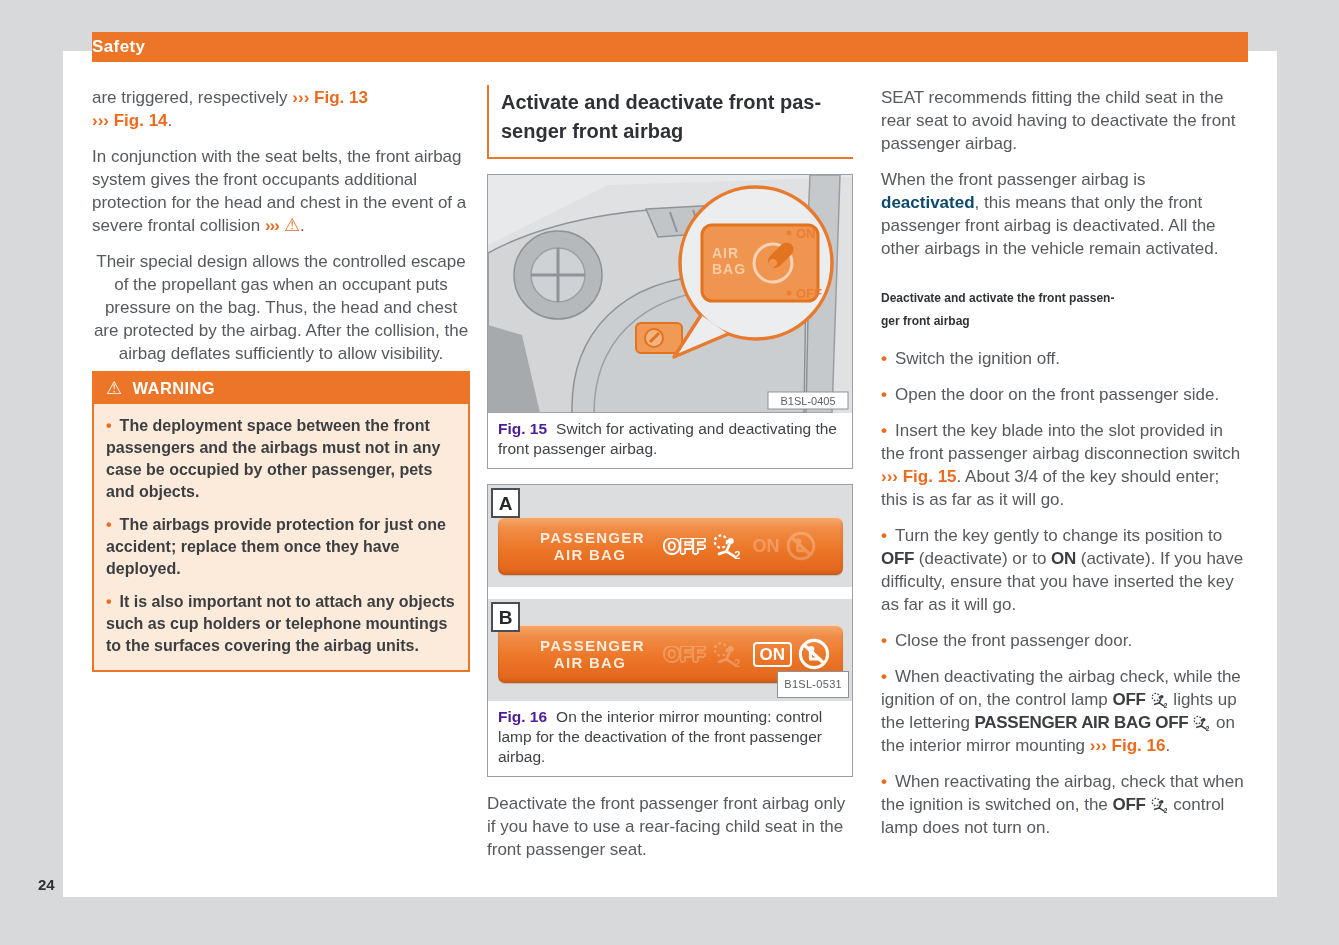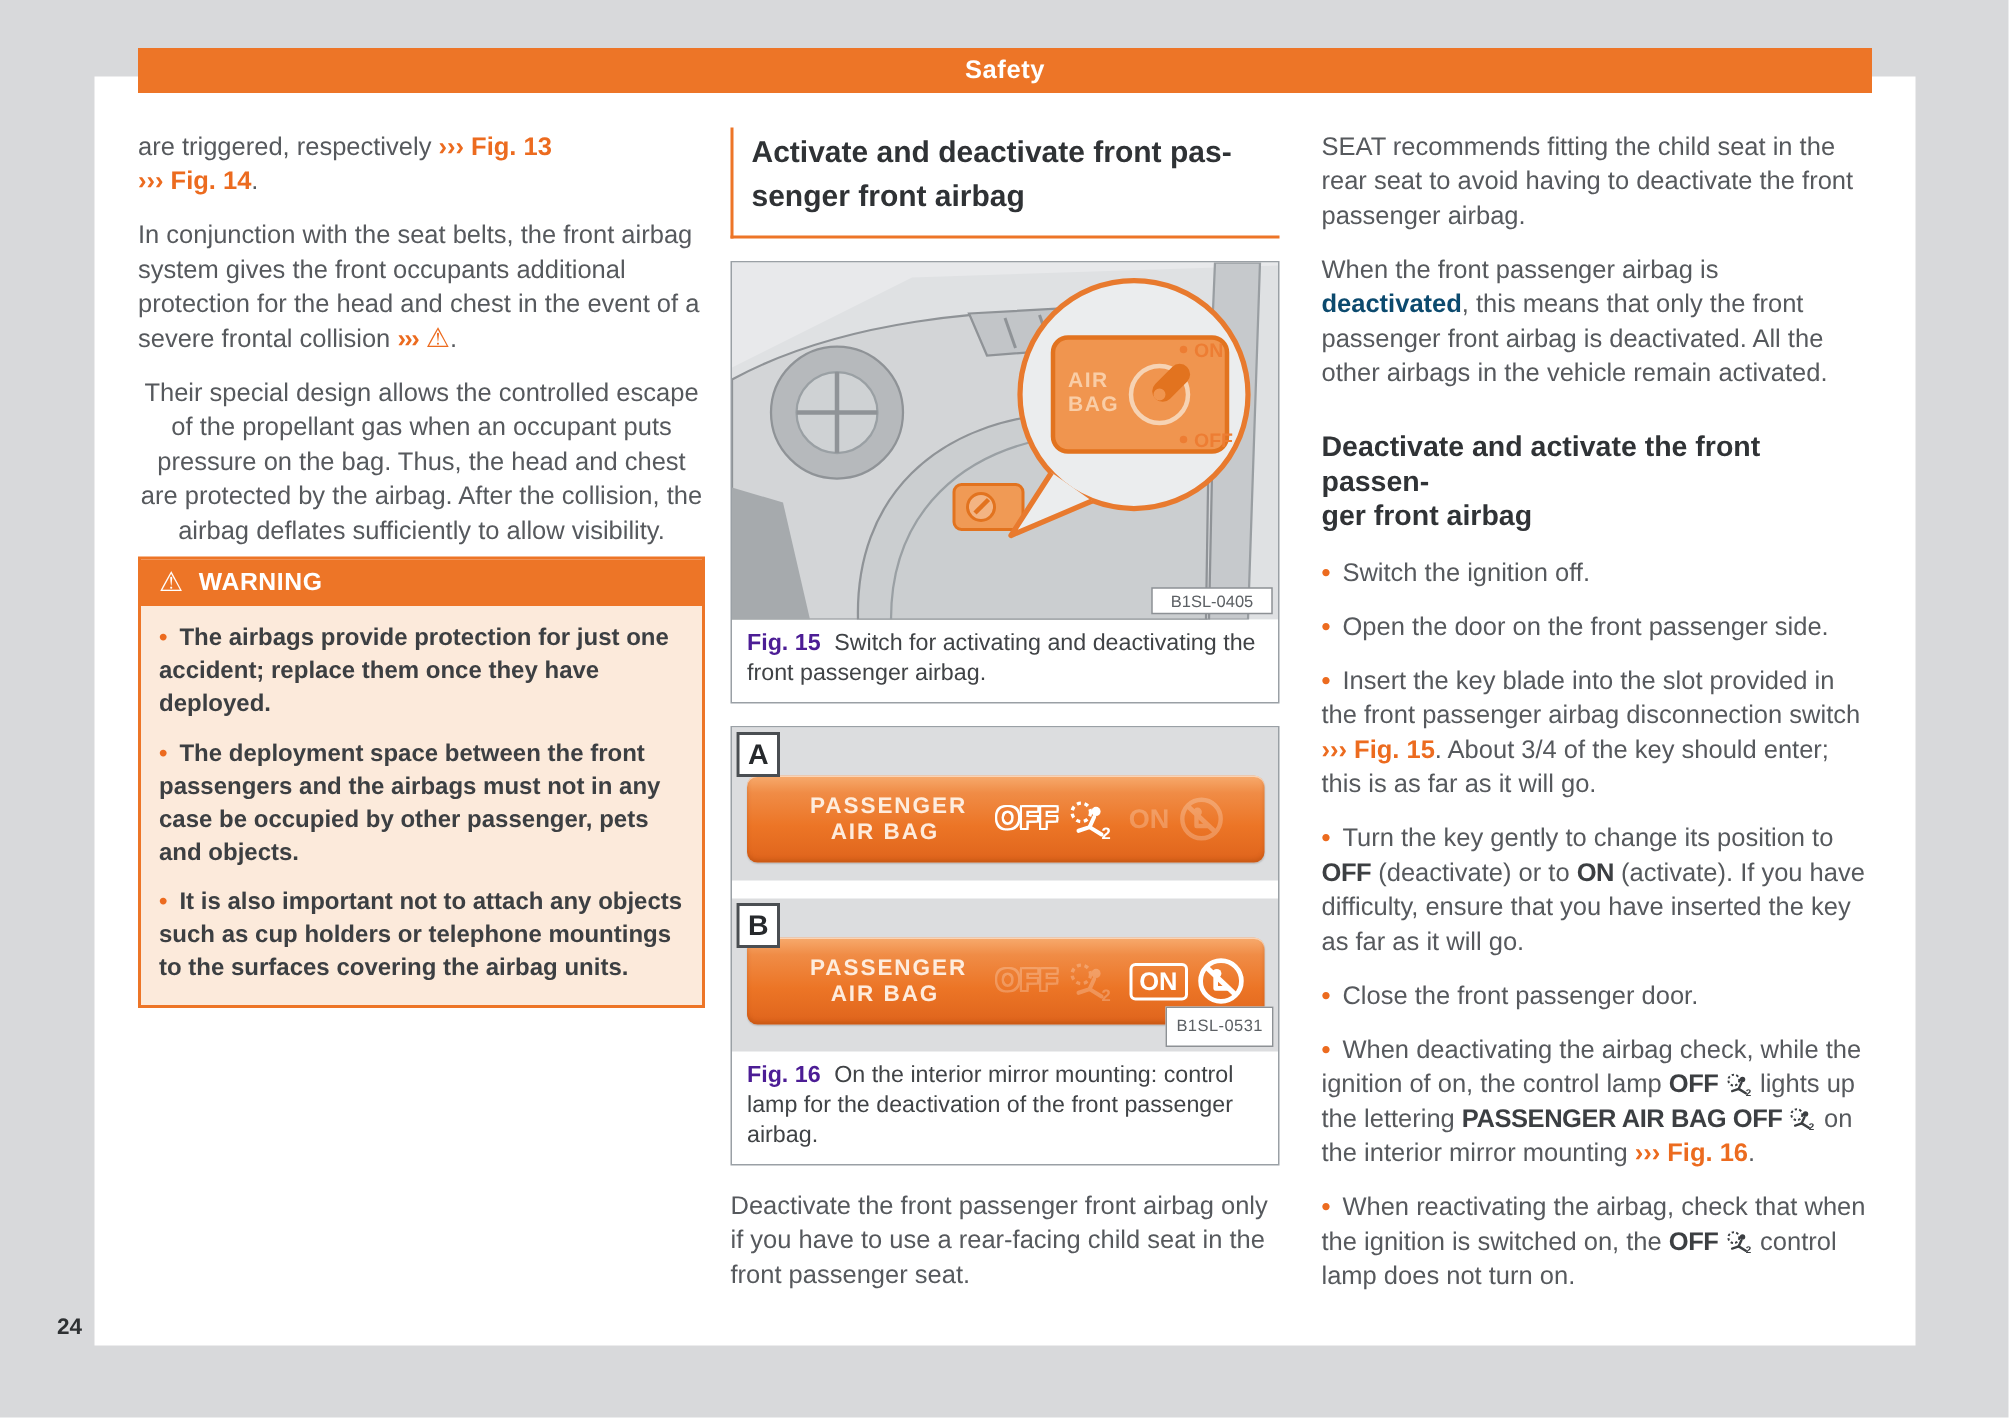--- a/index.html
+++ b/index.html
@@ -5,21 +5,21 @@
   html,body{margin:0;padding:0;}
   body{
     width:1339px;height:945px;position:relative;overflow:hidden;
     background:#d8d9db;
     font-family:"Liberation Sans","DejaVu Sans",sans-serif;
     -webkit-font-smoothing:antialiased;
   }
   .page-sheet{position:absolute;left:63px;top:51px;width:1214px;height:846px;background:#ffffff;}
   .header-bar{
     position:absolute;left:92px;top:32px;width:1156px;height:30px;
-    background:#ed7527;color:#fff;display:flex;align-items:center;justify-content:center;
+    background:#ed7527;color:#fff;display:flex;align-items:center;
     font-size:17px;font-weight:700;letter-spacing:.4px;
   }
   .col{position:absolute;font-size:17px;line-height:23px;color:#56595d;}
   .col-left{left:92px;top:86px;width:378px;}
   .col-mid{left:487px;top:85px;width:366px;}
   .col-right{left:881px;top:86px;width:366px;}
   .col p{margin:0 0 13px;}
   .ref{color:#ec6b1f;font-weight:700;white-space:nowrap;}
   .arrow{color:#ec6b1f;font-weight:700;letter-spacing:-1px;}
   .warn-tri{color:#ec6b1f;font-size:18px;margin-left:5px;}
@@ -70,21 +70,21 @@
     text-shadow:-1.4px -1.4px 0 #fff,1.4px -1.4px 0 #fff,-1.4px 1.4px 0 #fff,1.4px 1.4px 0 #fff,0 -1.5px 0 #fff,0 1.5px 0 #fff,-1.5px 0 0 #fff,1.5px 0 0 #fff;
   }
   .on-a-text{font-size:18px;font-weight:800;color:#fff;}
   .lamp-on-box{font-size:17px;font-weight:800;color:#fff;border:2.5px solid #fff;border-radius:4px;padding:0 5px;line-height:21px;}
   .dim{opacity:.24;}
   .code-box{
     position:absolute;right:3px;bottom:3px;background:#fff;border:1px solid #8d9195;
     font-size:11px;color:#5c6064;padding:1px 6px;letter-spacing:.3px;z-index:2;
   }
   
-  .subhead{font-weight:700;font-size:19px;line-height:23px;color:#303336;margin:27px 0 14px;}
+  .subhead{font-weight:700;font-size:12px;line-height:23px;color:#303336;margin:27px 0 14px;}
   .subhead span{display:block;}
   .bold{font-weight:700;color:#0c4a6e;}
   .display-font{font-weight:800;color:#3c3f42;letter-spacing:-0.3px;}
   .inline-icon{display:inline-block;vertical-align:-3px;margin-left:4px;color:#3c3f42;}
   .panel-icon{display:block;}
   .page-number{position:absolute;left:38px;top:876px;font-size:15px;font-weight:700;color:#2e3133;}
 </style>
 </head>
 <body>
 
@@ -98,22 +98,22 @@
   <p><span>are triggered, respectively </span><span class="ref">››› Fig. 13</span><br><span class="ref">››› Fig. 14</span><span>.</span></p>
   <p><span>In conjunction with the seat belts, the front airbag system gives the front occupants additional protection for the head and chest in the event of a severe frontal collision </span><span class="arrow">›››</span><span class="warn-tri">⚠</span><span>.</span></p>
   <p style="margin-bottom:2px;text-align:center;">Their special design allows the controlled escape of the propellant gas when an occupant puts pressure on the bag. Thus, the head and chest are protected by the airbag. After the collision, the airbag deflates sufficiently to allow visibility.</p>
 
   <div class="warning">
     <div class="warning-head">
       <span class="tri">⚠</span>
       <span>WARNING</span>
     </div>
     <div class="warning-body">
+      <p><span class="bullet">•</span><span>The deployment space between the front passengers and the airbags must not in any case be occupied by other passenger, pets and objects.</span></p>
       <p><span class="bullet">•</span><span>The airbags provide protection for just one accident; replace them once they have deployed.</span></p>
-      <p><span class="bullet">•</span><span>The deployment space between the front passengers and the airbags must not in any case be occupied by other passenger, pets and objects.</span></p>
       <p><span class="bullet">•</span><span>It is also important not to attach any objects such as cup holders or telephone mountings to the surfaces covering the airbag units.</span></p>
     </div>
   </div>
 </div>
 
 <div class="col col-mid">
   <div class="mid-heading">
     <span>Activate and deactivate front pas-</span>
     <span>senger front airbag</span>
   </div>

